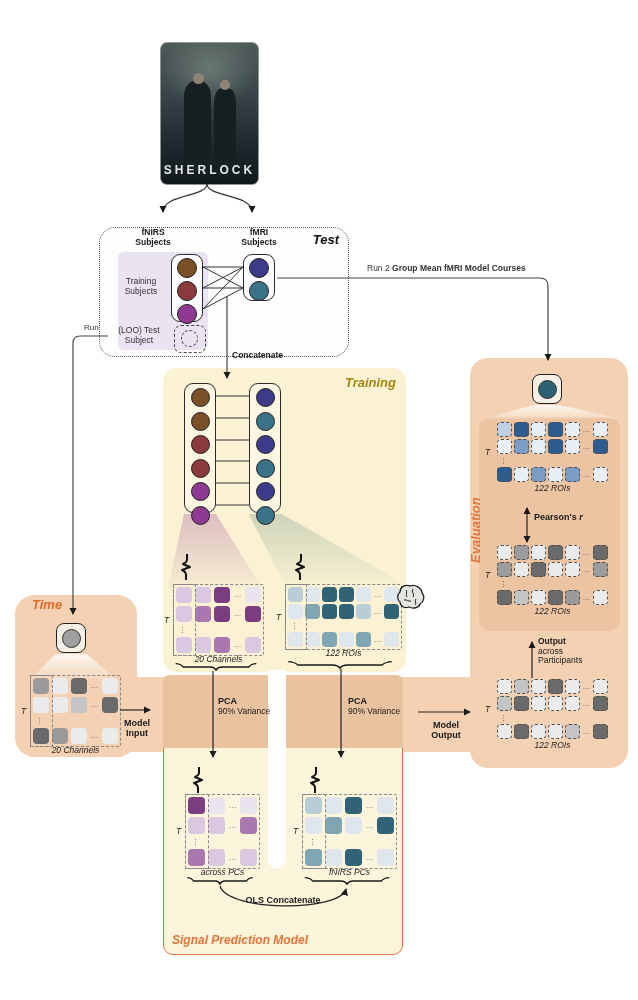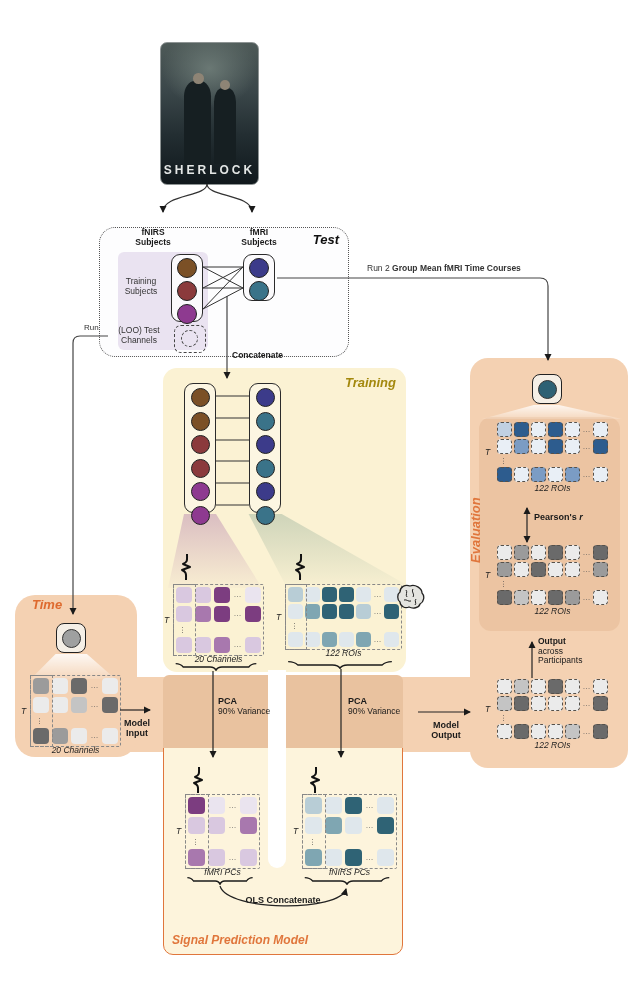--- a/index.html
+++ b/index.html
@@ -160,38 +160,38 @@
   <div class="abs" id="data-box"></div>
   <div class="abs" id="lavender"></div>
   <div class="abs region-title" id="data-title">Test</div>
   <div class="abs lab8 b ctr pre" id="fnirs-label">fNIRS
 Subjects</div>
   <div class="abs lab8 b ctr pre" id="fmri-label">fMRI
 Subjects</div>
   <div class="abs lab8 ctr pre" id="training-subjects">Training
 Subjects</div>
   <div class="abs lab8 ctr pre" id="loo-label">(LOO) Test
-Channels</div>
+Subject</div>
   <div class="abs subj-col" id="fnirs-col">
       <span class="circle" style="background: rgb(123, 80, 38);"></span>
       <span class="circle" style="background: rgb(139, 58, 60);"></span>
       <span class="circle" style="background: rgb(142, 58, 144);"></span>
     </div>
   <div class="abs subj-col" id="fmri-col">
       <span class="circle" style="background: rgb(60, 59, 138);"></span>
       <span class="circle" style="background: rgb(58, 115, 137);"></span>
     </div>
   <div class="abs" id="loo-box"></div>
   <div class="abs" id="loo-circle"></div>
   <div class="abs" id="run2-left">Run 2</div>
   <div class="abs" id="run1-label">Run 1</div>
   <div class="abs lab8 b" id="concat-label">Concatenate</div>
   <div class="abs" id="run2-right">
     <span>Run 2</span>
-    <span class="b">Group Mean fMRI Time Courses</span>
+    <span class="b">Group Mean fMRI Model Courses</span>
   </div>
 
   <div class="abs region-title" id="training-title">Training</div>
   <div class="abs subj-col" id="train-col-left">
       <span class="circle" style="background: rgb(123, 80, 38);"></span>
       <span class="circle" style="background: rgb(123, 80, 38);"></span>
       <span class="circle" style="background: rgb(139, 58, 60);"></span>
       <span class="circle" style="background: rgb(139, 58, 60);"></span>
       <span class="circle" style="background: rgb(142, 58, 144);"></span>
       <span class="circle" style="background: rgb(142, 58, 144);"></span>
@@ -365,21 +365,21 @@
         <div class="m-row" style="gap: 3px;">
           <span class="m-cell" style="height: 17px; width: 17px; background: rgb(168, 120, 174);"></span>
           <span class="m-cell" style="height: 17px; width: 17px; background: rgb(217, 200, 224);"></span>
           <span class="m-dots">…</span>
           <span class="m-cell" style="height: 17px; width: 17px; background: rgb(217, 200, 224);"></span>
         </div>
       </div>
       <div class="m-outline"></div>
       <div class="m-col1" style="width: 22px;"></div>
       <span class="m-t">T</span>
-      <div class="m-label">fMRI PCs</div>
+      <div class="m-label">across PCs</div>
     </div>
   <div class="abs matrix" id="mx-fmri-pcs">
       <div class="m-grid" style="gap: 3px;">
         <div class="m-row" style="gap: 3px;">
           <span class="m-cell" style="height: 17px; width: 17px; background: rgb(184, 205, 214);"></span>
           <span class="m-cell" style="height: 17px; width: 17px; background: rgb(223, 231, 236);"></span>
           <span class="m-cell" style="height: 17px; width: 17px; background: rgb(47, 99, 117);"></span>
           <span class="m-dots">…</span>
           <span class="m-cell" style="height: 17px; width: 17px; background: rgb(223, 231, 236);"></span>
         </div>

